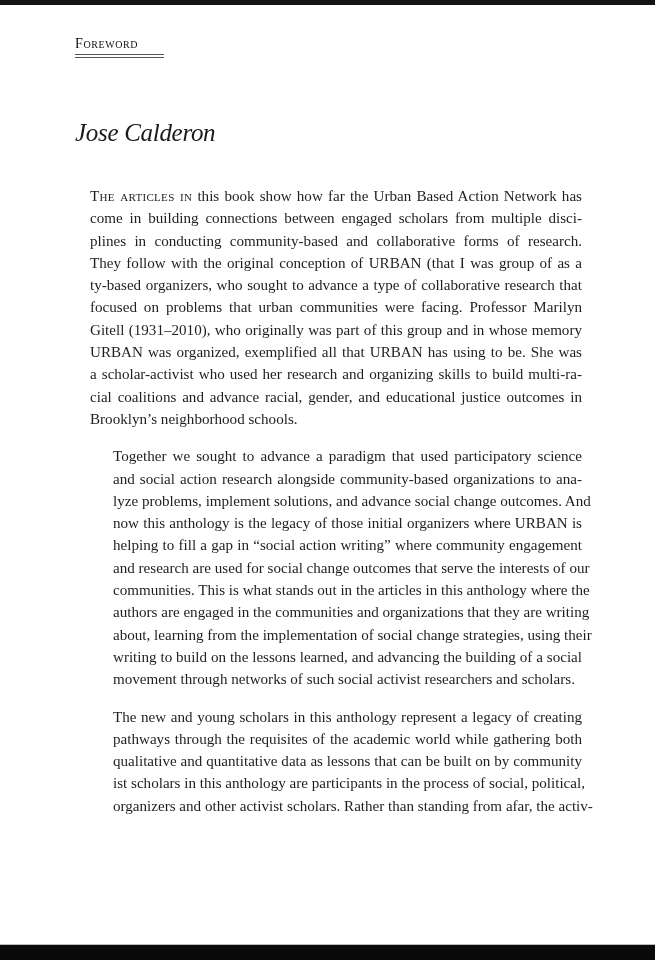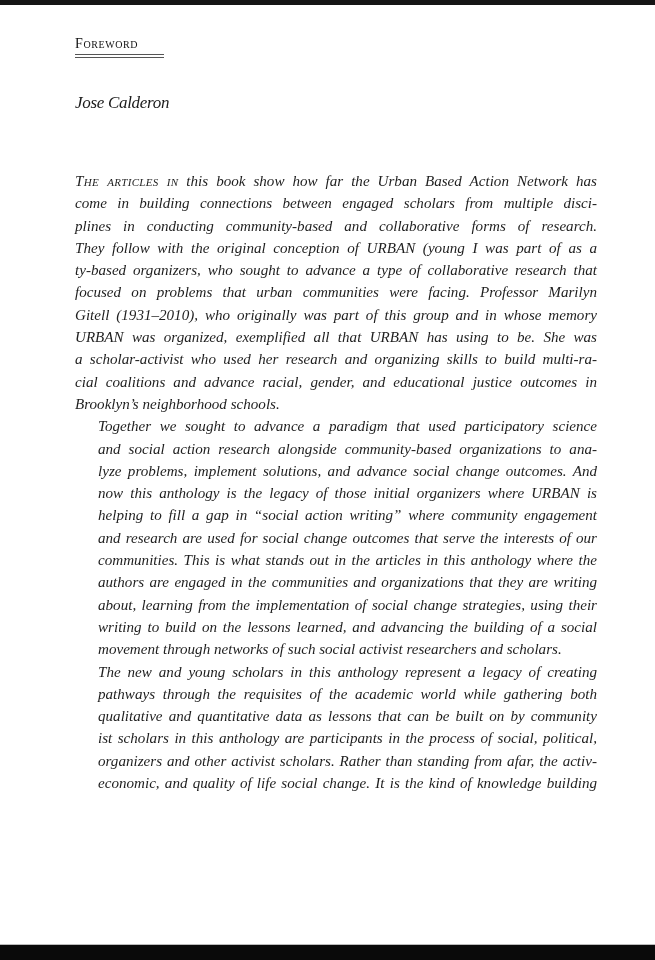--- a/index.html
+++ b/index.html
@@ -50,42 +50,41 @@
       top: 54px;
       left: 0;
       width: 89px;
       height: 2px;
       border-top: 1px solid #555;
       border-bottom: 1px solid #555;
       padding: 0;
     }
     .author {
       position: absolute;
-      top: 88px;
+      top: 118px;
       left: 0;
       font-style: italic;
-      font-size: 17px;
+      font-size: 25px;
       color: #1a1a1a;
       line-height: 30px;
       letter-spacing: -0.3px;
     }
     .body-text {
       position: absolute;
       top: 170px;
       left: 0;
       width: 522px;
       font-size: 15.1px;
       line-height: 22.3px;
       text-align: justify;
       hyphens: manual;
       color: #1e1e1e;
     }
     .body-text p {
-      margin: 0;
-      font-style: italic;
+      margin: 15px;
     }
     .body-text p.indent {
       text-indent: 23px;
     }
     .lead-in {
       font-variant: small-caps;
       letter-spacing: 0.3px;
     }
     .line {
       display: block;
@@ -106,21 +105,21 @@
   <div class="section-label">Foreword</div>
   <div class="double-rule"></div>
 
   <div class="author">Jose Calderon</div>
 
   <div class="body-text">
     <p>
       <span class="line"><span class="lead-in">The articles in</span><span> this book show how far the Urban Based Action Network has</span></span>
       <span class="line">come in building connections between engaged scholars from multiple disci-</span>
       <span class="line">plines in conducting community-based and collaborative forms of research.</span>
-      <span class="line">They follow with the original conception of URBAN (young I was part of as a</span>
+      <span class="line">They follow with the original conception of URBAN (that I was group of as a</span>
       <span class="line">ty-based organizers, who sought to advance a type of collaborative research that</span>
       <span class="line">focused on problems that urban communities were facing. Professor Marilyn</span>
       <span class="line">Gitell (1931–2010), who originally was part of this group and in whose memory</span>
       <span class="line">URBAN was organized, exemplified all that URBAN has using to be. She was</span>
       <span class="line">a scholar-activist who used her research and organizing skills to build multi-ra-</span>
       <span class="line">cial coalitions and advance racial, gender, and educational justice outcomes in</span>
       <span class="line last">Brooklyn’s neighborhood schools.</span>
     </p>
     <p class="indent">
       <span class="line" style="padding-left:23px;text-indent:0">Together we sought to advance a paradigm that used participatory science</span>
@@ -134,18 +133,17 @@
       <span class="line">about, learning from the implementation of social change strategies, using their</span>
       <span class="line">writing to build on the lessons learned, and advancing the building of a social</span>
       <span class="line last">movement through networks of such social activist researchers and scholars.</span>
     </p>
     <p class="indent">
       <span class="line" style="padding-left:23px;text-indent:0">The new and young scholars in this anthology represent a legacy of creating</span>
       <span class="line">pathways through the requisites of the academic world while gathering both</span>
       <span class="line">qualitative and quantitative data as lessons that can be built on by community</span>
       <span class="line">ist scholars in this anthology are participants in the process of social, political,</span>
       <span class="line">organizers and other activist scholars. Rather than standing from afar, the activ-</span>
-      <span class="line">economic, and quality of life social change. It is the kind of knowledge building</span>
     </p>
   </div>
 </div>
 
 <div class="bottom-bar"></div>
 
 </body></html>

